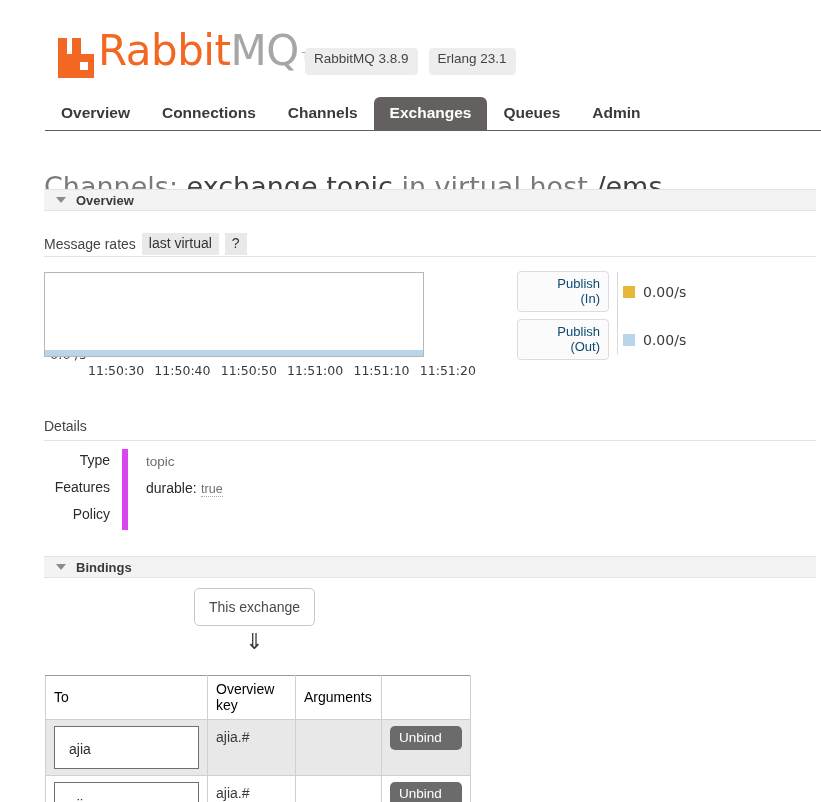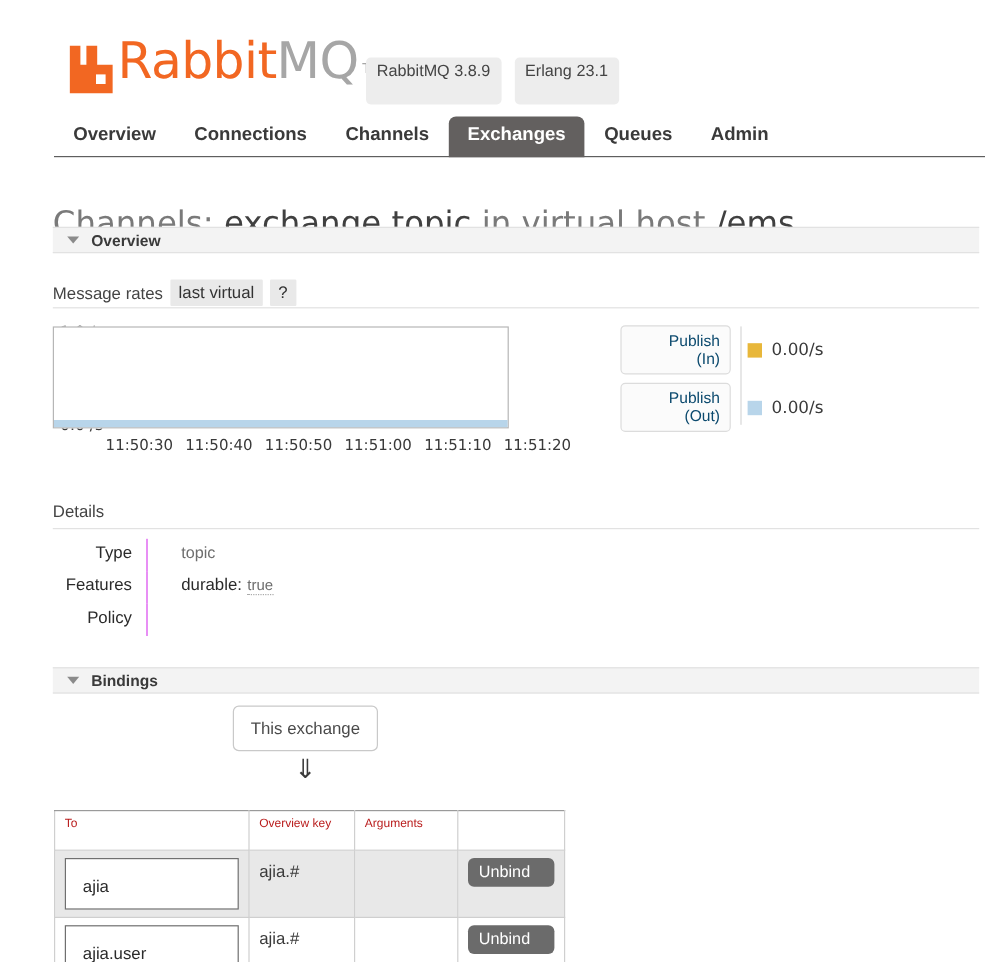--- a/index.html
+++ b/index.html
@@ -31,21 +31,21 @@
     color: #a6a6a6; font-size: 12px; margin-left: 3px;
     position: relative; top: -4px;
     font-family: "Liberation Sans", sans-serif;
   }
   .version-badges {
     position: absolute; left: 305px; top: 48px;
     display: flex; gap: 11px;
   }
   .badge {
     background: #ededed; color: #444;
-    border-radius: 4px; padding: 3px 9px 20px 9px;
+    border-radius: 4px; padding: 3px 9px 8px 9px;
     font-size: 13.5px; line-height: 16px; white-space: nowrap;
   }
 
   
   .nav {
     position: absolute; left: 45px; top: 96px; right: 0;
     height: 35px;
     border-bottom: 1px solid #5e5e5e;
   }
   .nav ul { list-style: none; margin: 0; padding: 0; display: flex; align-items: flex-end; height: 35px; }
@@ -140,21 +140,21 @@
   .details-rule {
     position: absolute; left: 44px; top: 440px; width: 772px; height: 1px; background: #e2e2e2;
   }
   .details-table { position: absolute; left: 44px; top: 449px; }
   .drow { display: flex; align-items: flex-start; min-height: 27px; }
   .dkey {
     width: 78px; text-align: right; font-size: 14px; color: #2b2b2b;
     padding-right: 12px; padding-top: 3px; white-space: nowrap;
   }
   .dval {
-    border-left: 1px solid #d946ef; padding-left: 28px; padding-top: 3px;
+    border-left: 6px solid #d946ef; padding-left: 18px; padding-top: 3px;
     min-height: 27px; min-width: 300px;
   }
   .dval .muted { font-size: 13.5px; color: #6e6e6e; }
   .dval .feat { font-size: 14px; color: #2b2b2b; }
   .dval .feat-val {
     font-size: 12.5px; color: #6e6e6e;
     border-bottom: 1px dotted #aaa; cursor: help;
   }
 
   
@@ -171,22 +171,22 @@
     font-family: "DejaVu Sans", sans-serif;
   }
 
   
   .btable {
     position: absolute; left: 45px; top: 675px;
     border-collapse: collapse; table-layout: fixed;
     background: #fff; font-size: 14px;
   }
   .btable th {
-    font-weight: normal; text-align: left; color: #b91c1c;
-    padding: 5px 8px 16px 8px; font-size: 10px;
+    font-weight: normal; text-align: left; color: #000000;
+    padding: 5px 8px 6px 8px; font-size: 14px;
     background: #ffffff; border: 1px solid #cfcfcf; border-top: 1px solid #9a9a9a;
   }
   .btable td {
     padding: 6px 8px; vertical-align: top;
     border-left: 1px solid #cfcfcf; border-right: 1px solid #cfcfcf;
     border-bottom: 1px solid #cfcfcf;
     color: #3a3a3a;
   }
   .btable tr.alt td { background: #e8e8e8; }
   .col-to { width: 160px; }

